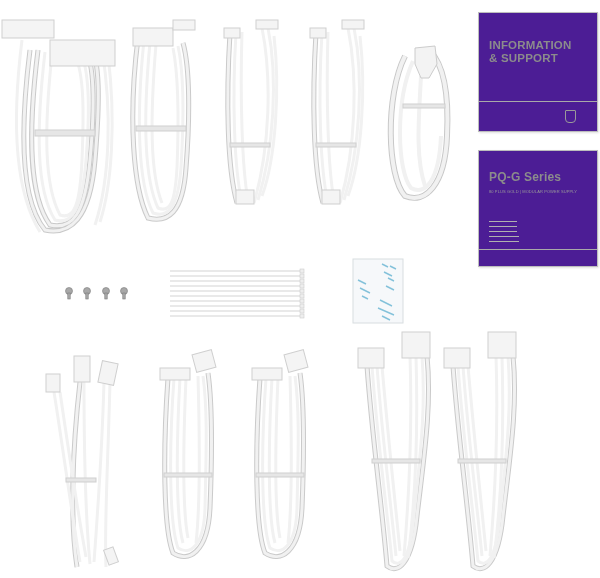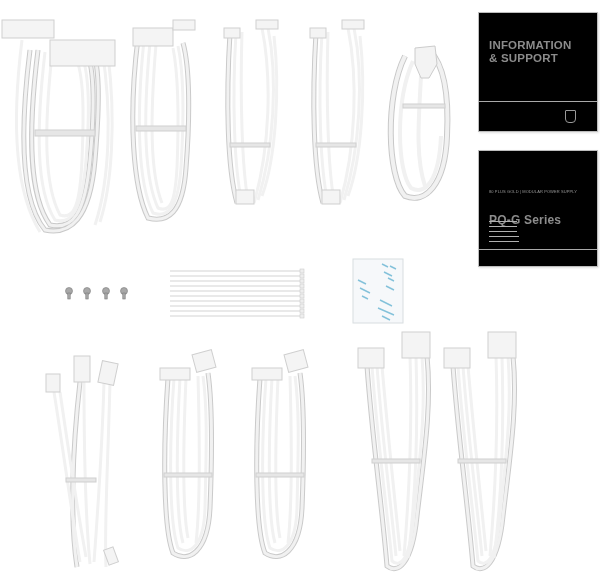--- a/index.html
+++ b/index.html
@@ -1,20 +1,20 @@
 <!DOCTYPE html>
 <html><head>
 <meta charset="utf-8">
 <style>
   html, body { margin: 0; padding: 0; background: #ffffff; }
   body { width: 600px; height: 578px; position: relative; overflow: hidden;
          font-family: "Liberation Sans", sans-serif; }
   .item { position: absolute; }
   svg { display: block; }
-  .booklet { position: absolute; background: #000000; border: 1px solid #bdbdbd;
+  .booklet { position: absolute; background: #4c1d95; border: 1px solid #bdbdbd;
              box-shadow: 1px 1px 2px rgba(0,0,0,0.12); }
   .booklet .title { position: absolute; left: 10px; color: #8c8c8c; font-weight: bold;
                     font-size: 11.5px; line-height: 13px; letter-spacing: 0.2px; }
   .booklet .divider { position: absolute; left: 0; right: 0; height: 1px; background: #a9a9a9; }
   .booklet .logo { position: absolute; width: 9px; height: 11px; border: 1px solid #9a9a9a;
                    border-radius: 1px 1px 4px 4px; }
   .booklet .sub { position: absolute; left: 10px; font-size: 4px; color: #9a9a9a; letter-spacing: 0.1px; }
   .fine { position: absolute; left: 10px; height: 1px; background: #b0b0b0; }
 </style>
 </head>
@@ -112,21 +112,21 @@
 <div class="booklet" style="left:478px;top:12px;width:118px;height:118px;">
   <div class="title" style="top:26px;">
     <div>INFORMATION</div>
     <div>&amp; SUPPORT</div>
   </div>
   <div class="divider" style="top:88px;"></div>
   <div class="logo" style="left:86px;top:97px;"></div>
 </div>
 
 <div class="booklet" style="left:478px;top:150px;width:118px;height:115px;">
-  <div class="title" style="top:20px;font-size:12px;margin-top:43px;">PQ-G Series</div>
+  <div class="title" style="top:20px;font-size:12px;">PQ-G Series</div>
   <div class="sub" style="top:38px;">80 PLUS GOLD | MODULAR POWER SUPPLY</div>
   <div class="fine" style="top:70px;width:28px;"></div>
   <div class="fine" style="top:75px;width:28px;"></div>
   <div class="fine" style="top:80px;width:28px;"></div>
   <div class="fine" style="top:85px;width:30px;"></div>
   <div class="fine" style="top:90px;width:30px;"></div>
   <div class="divider" style="top:98px;"></div>
 </div>
 
 <div class="item" style="left:64px;top:287px;width:70px;height:14px;">

